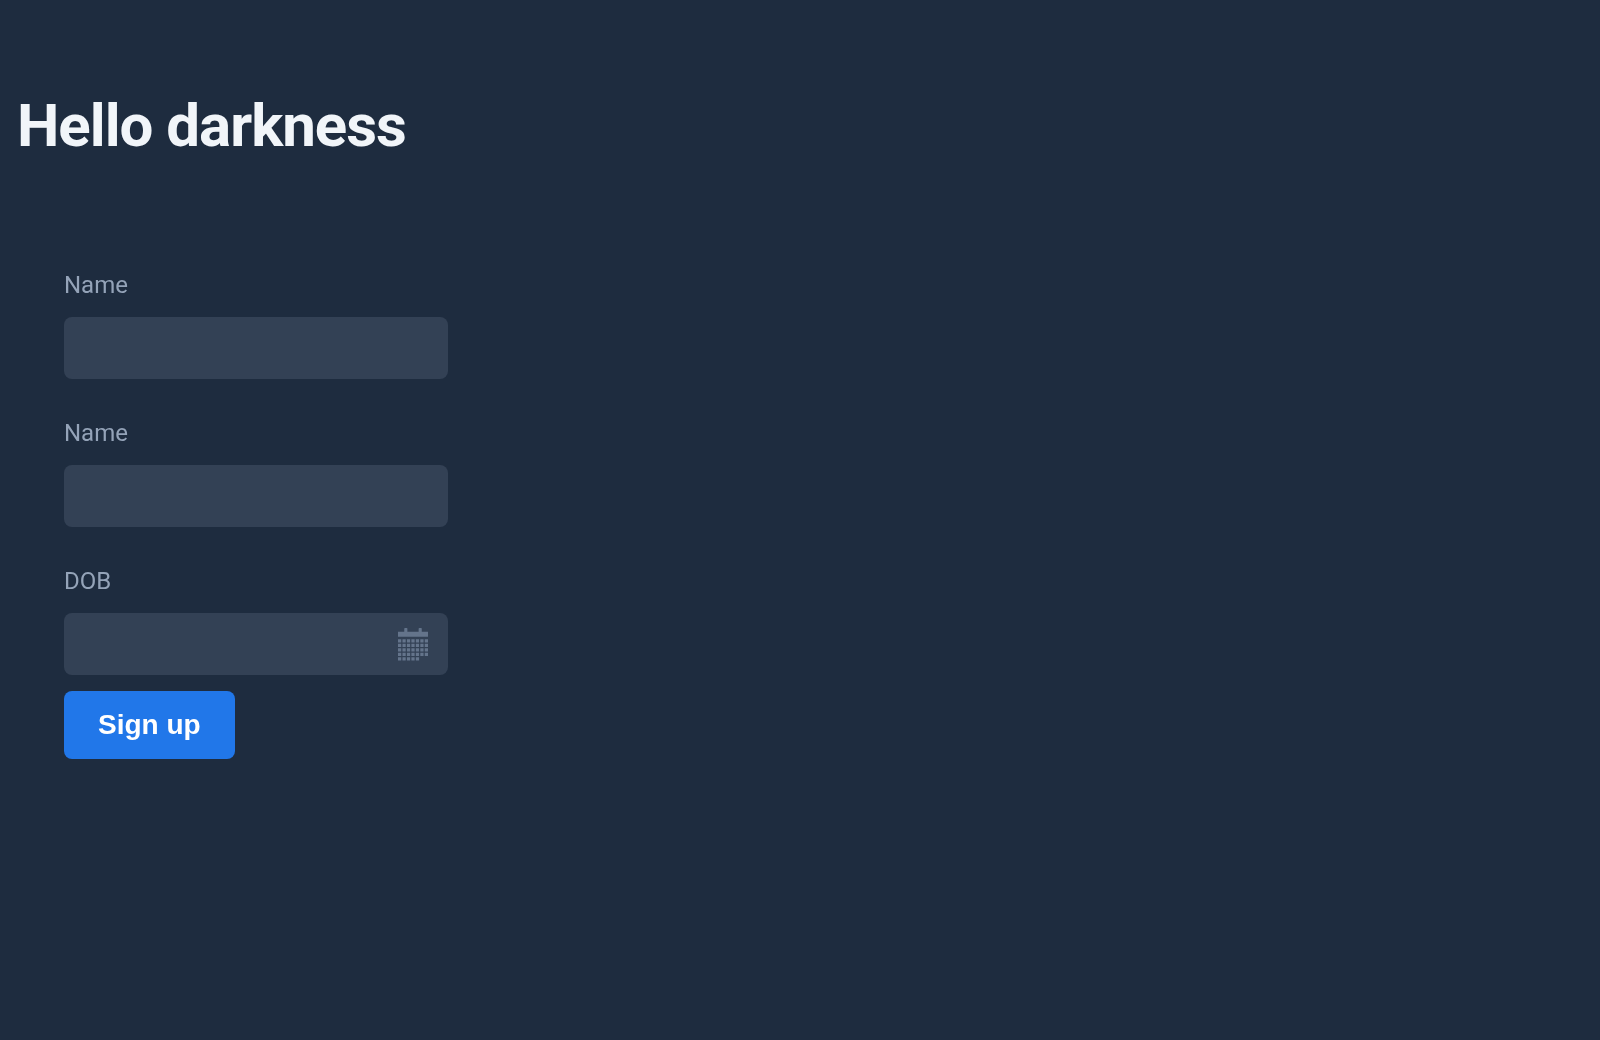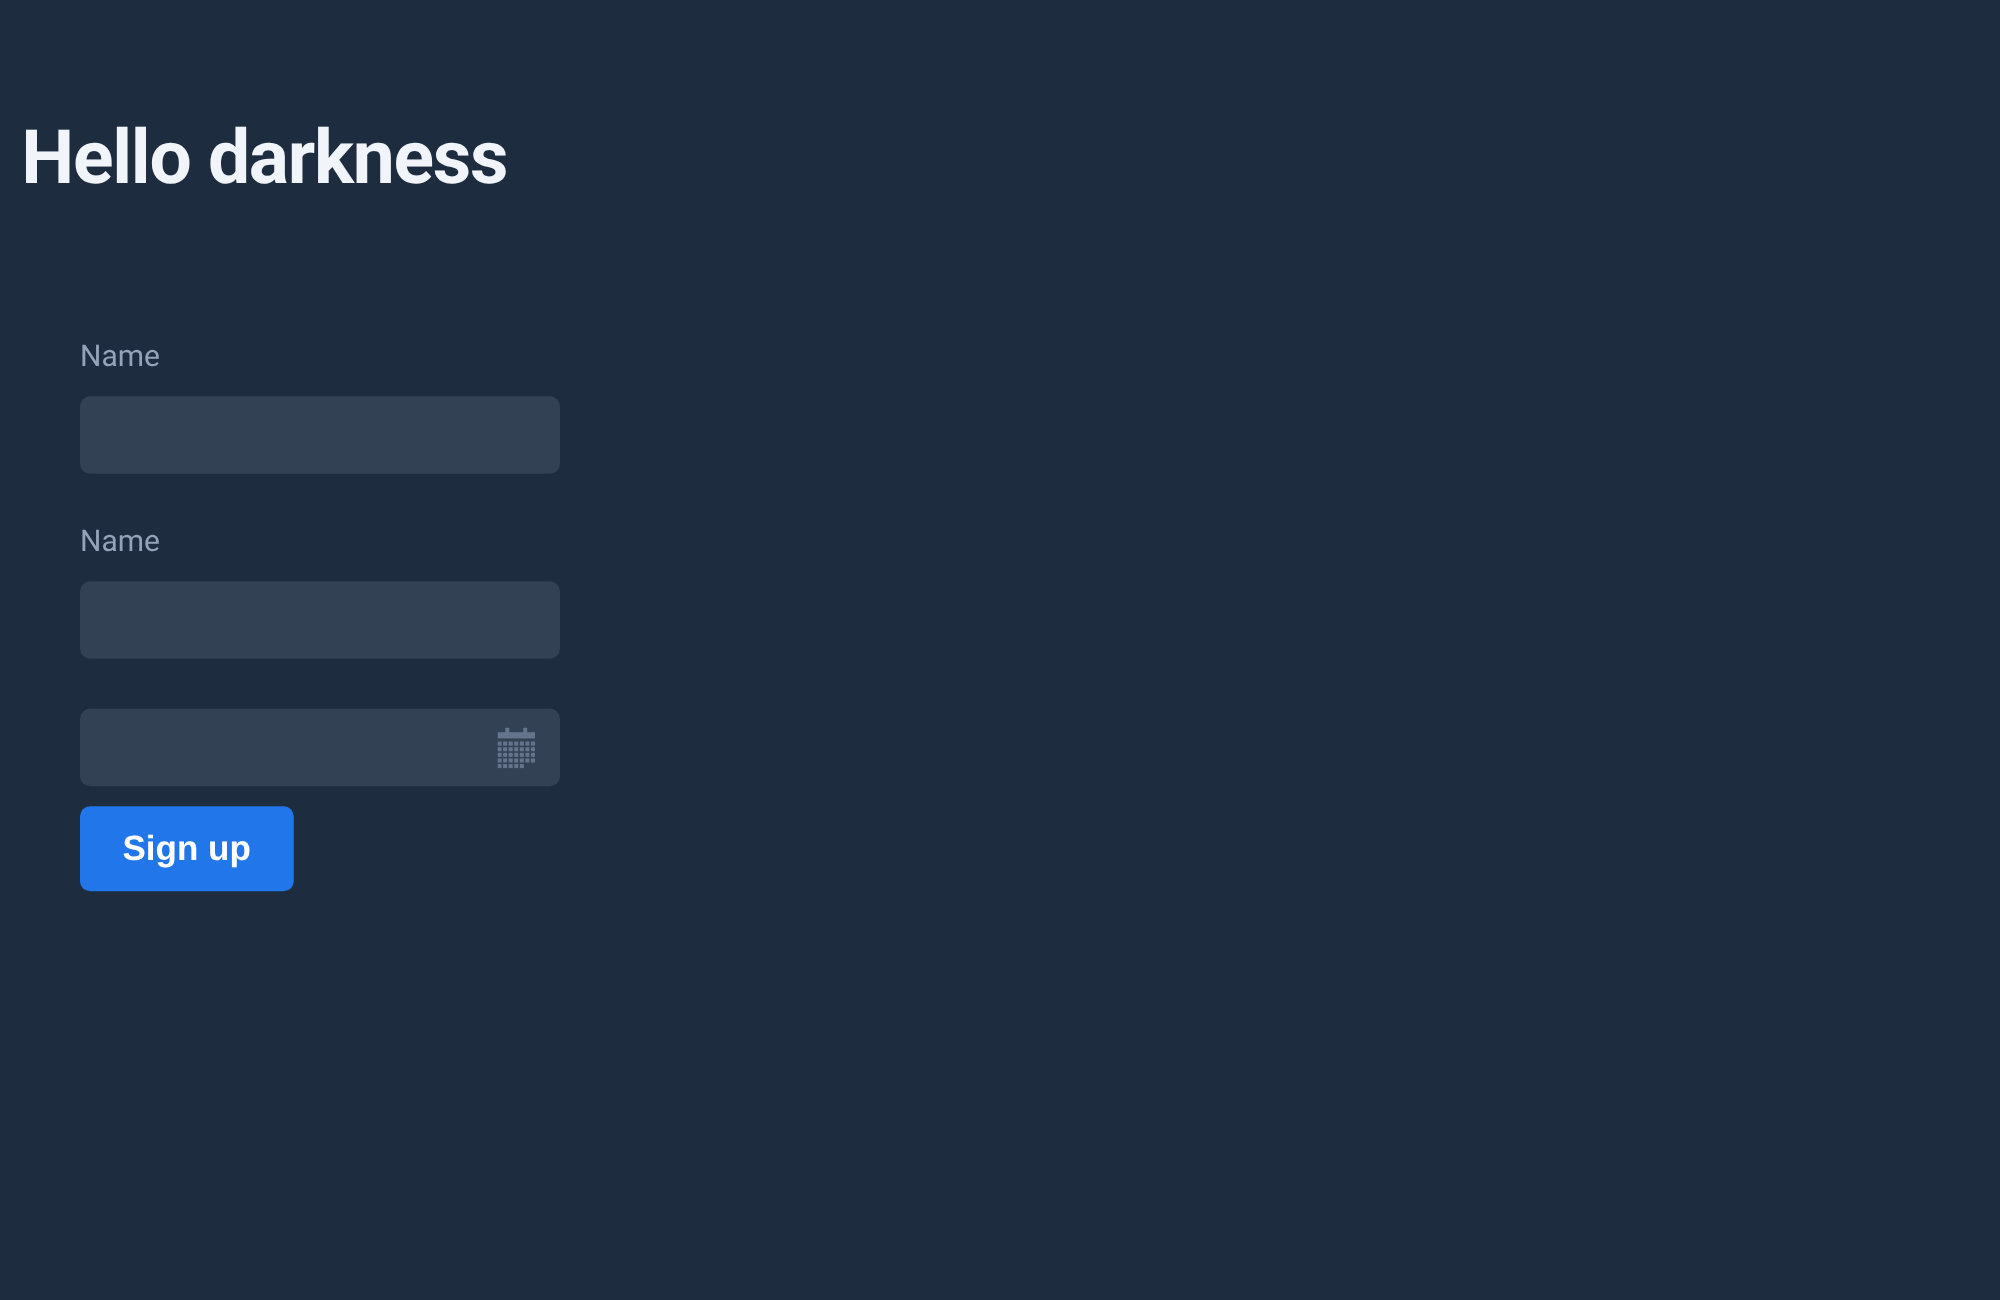--- a/index.html
+++ b/index.html
@@ -95,20 +95,21 @@
     <label class="form-label">Name</label>
     <input type="text" class="form-input" value="" style="">
   </div>
 
   <div class="form-group">
     <label class="form-label">Name</label>
     <input type="email" class="form-input" value="" style="">
   </div>
 
   <div class="form-group">
+    <label class="form-label">DOB</label>
     <div class="date-input-wrapper">
       <input type="text" class="form-input date-input" value="" style="">
       <span class="calendar-icon">
         <svg viewBox="0 0 24 26" fill="currentColor" xmlns="http://www.w3.org/2000/svg">
           <rect x="5" y="0" width="2.5" height="5" rx="0.5"></rect>
           <rect x="16.5" y="0" width="2.5" height="5" rx="0.5"></rect>
           <rect x="0" y="3" width="24" height="4"></rect>
           <rect x="0" y="9" width="2.6" height="2.6"></rect>
           <rect x="3.57" y="9" width="2.6" height="2.6"></rect>
           <rect x="7.14" y="9" width="2.6" height="2.6"></rect>

